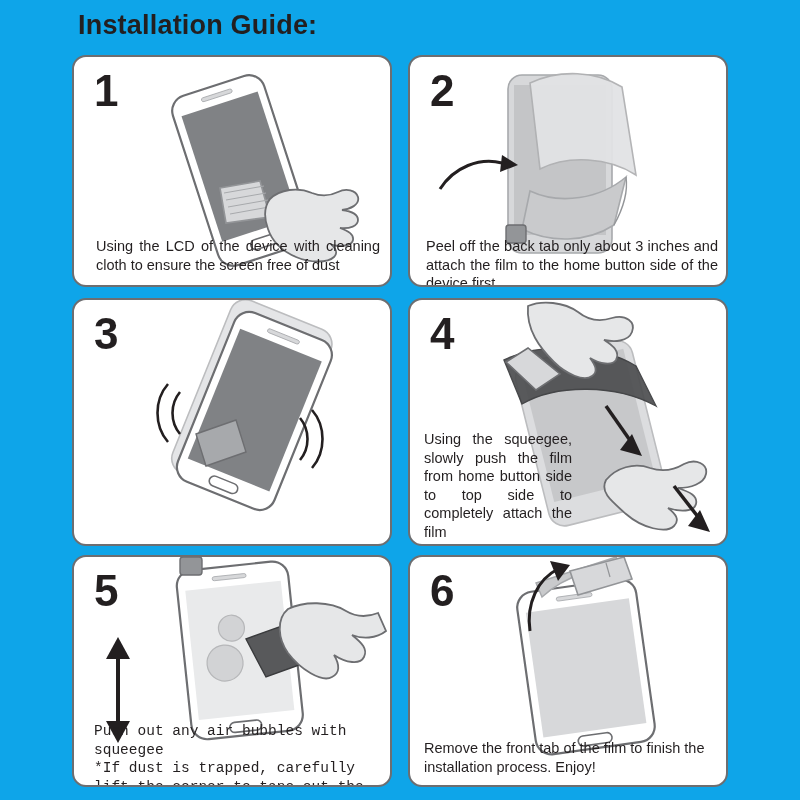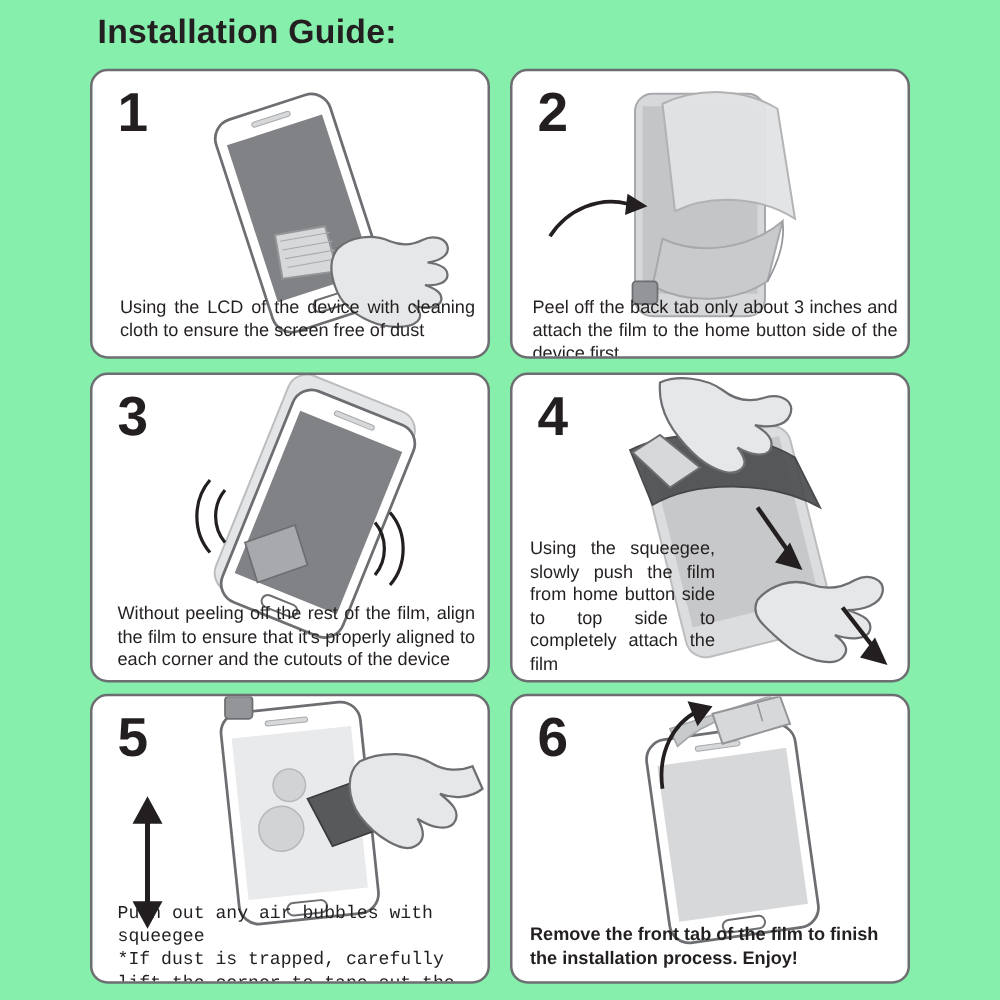--- a/index.html
+++ b/index.html
@@ -11,21 +11,21 @@
     width: 800px;
     height: 800px;
     font-family: "Liberation Sans", sans-serif;
     color: #231f20;
     overflow: hidden;
   }
   #sheet {
     position: relative;
     width: 800px;
     height: 800px;
-    background: #86efac;
+    background: #0ea5e9;
   }
   #title {
     position: absolute;
     left: 78px;
     top: 10px;
     font-size: 27px;
     font-weight: bold;
     letter-spacing: 0.2px;
     color: #231f20;
     white-space: nowrap;
@@ -145,21 +145,20 @@
           <path d="M94,84 C80,100 80,126 94,142"></path>
         </g>
 
         <g fill="none" stroke="#231f20" stroke-width="2.6">
           <path d="M226,118 C236,130 236,148 226,160"></path>
           <path d="M238,110 C252,126 252,152 238,168"></path>
         </g>
       </svg>
     </div>
     <div class="step-num" style="left:20px; top:12px;">3</div>
-    <div class="caption" style="left:20px; top:182px; width:286px;">Without peeling off the rest of the film, align the film to ensure that it's properly aligned to each corner and the cutouts of the device</div>
   </div>
 
   <div class="panel" style="left:408px; top:298px; width:320px; height:248px;">
     <div class="art">
       <svg width="320" height="248" viewBox="0 0 320 248">
 
         <g transform="rotate(-14 170 140)">
           <rect x="122" y="52" width="120" height="168" rx="16" ry="16" fill="#dcdddf" stroke="#bcbdbf" stroke-width="1.6"></rect>
           <rect x="130" y="62" width="104" height="132" fill="#c7c8ca"></rect>
         </g>
@@ -244,16 +243,16 @@
         <polygon points="160,14 214,0 222,22 168,38" fill="#d7d8da" stroke="#939598" stroke-width="1.6"></polygon>
         <path d="M196,6 L200,20" stroke="#939598" stroke-width="1.2"></path>
 
         <g fill="none" stroke="#231f20" stroke-width="3">
           <path d="M120,74 C116,46 128,22 148,12"></path>
         </g>
         <polygon points="140,4 160,8 148,24" fill="#231f20"></polygon>
       </svg>
     </div>
     <div class="step-num" style="left:20px; top:12px;">6</div>
-    <div class="caption" style="left:14px; top:182px; width:292px; text-align:left;font-weight:bold;">Remove the front tab of the film to finish the installation process. Enjoy!</div>
+    <div class="caption" style="left:14px; top:182px; width:292px; text-align:left;">Remove the front tab of the film to finish the installation process. Enjoy!</div>
   </div>
 
 </div>
 
 </body></html>

